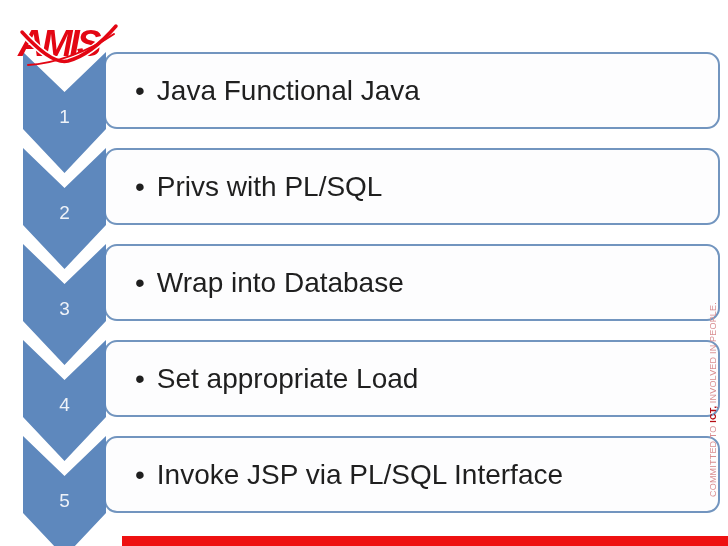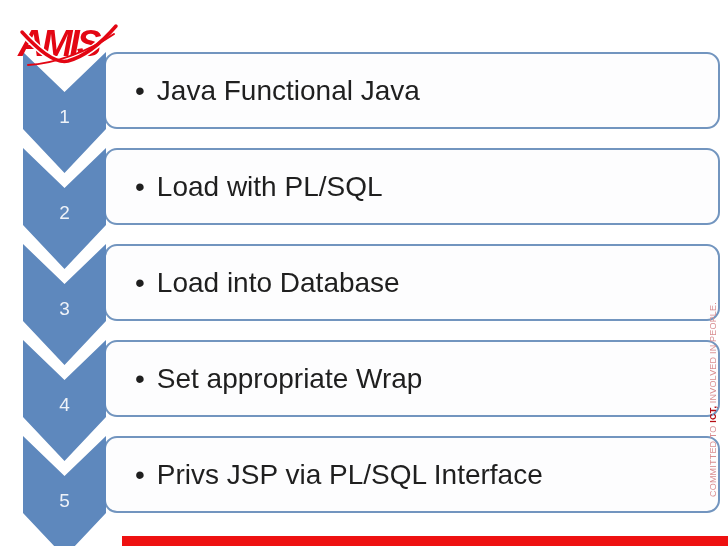--- a/index.html
+++ b/index.html
@@ -76,54 +76,54 @@
     </div>
     <svg class="step-chevron" viewBox="0 0 83 121">
       <polygon points="0,0 41.5,40 83,0 83,77 41.5,121 0,77"></polygon>
       <text x="41.5" y="71" text-anchor="middle">1</text>
     </svg>
   </div>
 
   <div class="step r1">
     <div class="step-box">
       <span class="bullet">•</span>
-      <span>Load with PL/SQL</span>
+      <span>Privs with PL/SQL</span>
     </div>
     <svg class="step-chevron" viewBox="0 0 83 121">
       <polygon points="0,0 41.5,40 83,0 83,77 41.5,121 0,77"></polygon>
       <text x="41.5" y="71" text-anchor="middle">2</text>
     </svg>
   </div>
 
   <div class="step r2">
     <div class="step-box">
       <span class="bullet">•</span>
-      <span>Load into Database</span>
+      <span>Wrap into Database</span>
     </div>
     <svg class="step-chevron" viewBox="0 0 83 121">
       <polygon points="0,0 41.5,40 83,0 83,77 41.5,121 0,77"></polygon>
       <text x="41.5" y="71" text-anchor="middle">3</text>
     </svg>
   </div>
 
   <div class="step r3">
     <div class="step-box">
       <span class="bullet">•</span>
-      <span>Set appropriate Wrap</span>
+      <span>Set appropriate Load</span>
     </div>
     <svg class="step-chevron" viewBox="0 0 83 121">
       <polygon points="0,0 41.5,40 83,0 83,77 41.5,121 0,77"></polygon>
       <text x="41.5" y="71" text-anchor="middle">4</text>
     </svg>
   </div>
 
   <div class="step r4">
     <div class="step-box">
       <span class="bullet">•</span>
-      <span>Privs JSP via PL/SQL Interface</span>
+      <span>Invoke JSP via PL/SQL Interface</span>
     </div>
     <svg class="step-chevron" viewBox="0 0 83 121">
       <polygon points="0,0 41.5,40 83,0 83,77 41.5,121 0,77"></polygon>
       <text x="41.5" y="71" text-anchor="middle">5</text>
     </svg>
   </div>
 
   <div class="tagline"><span>COMMITTED TO </span><span class="hl">ICT,</span><span> INVOLVED IN PEOPLE.</span></div>
 
   <div class="bottom-bar"></div>

